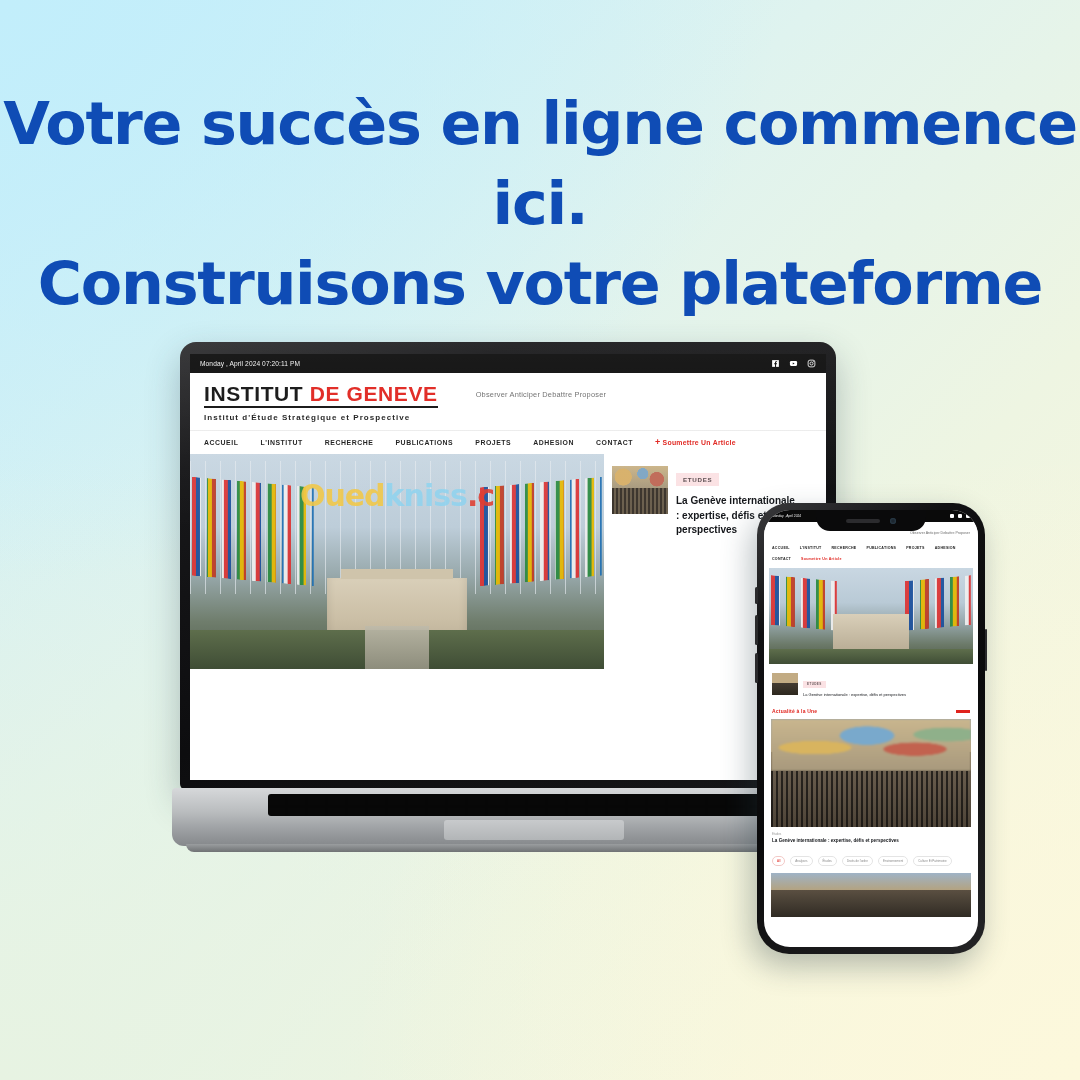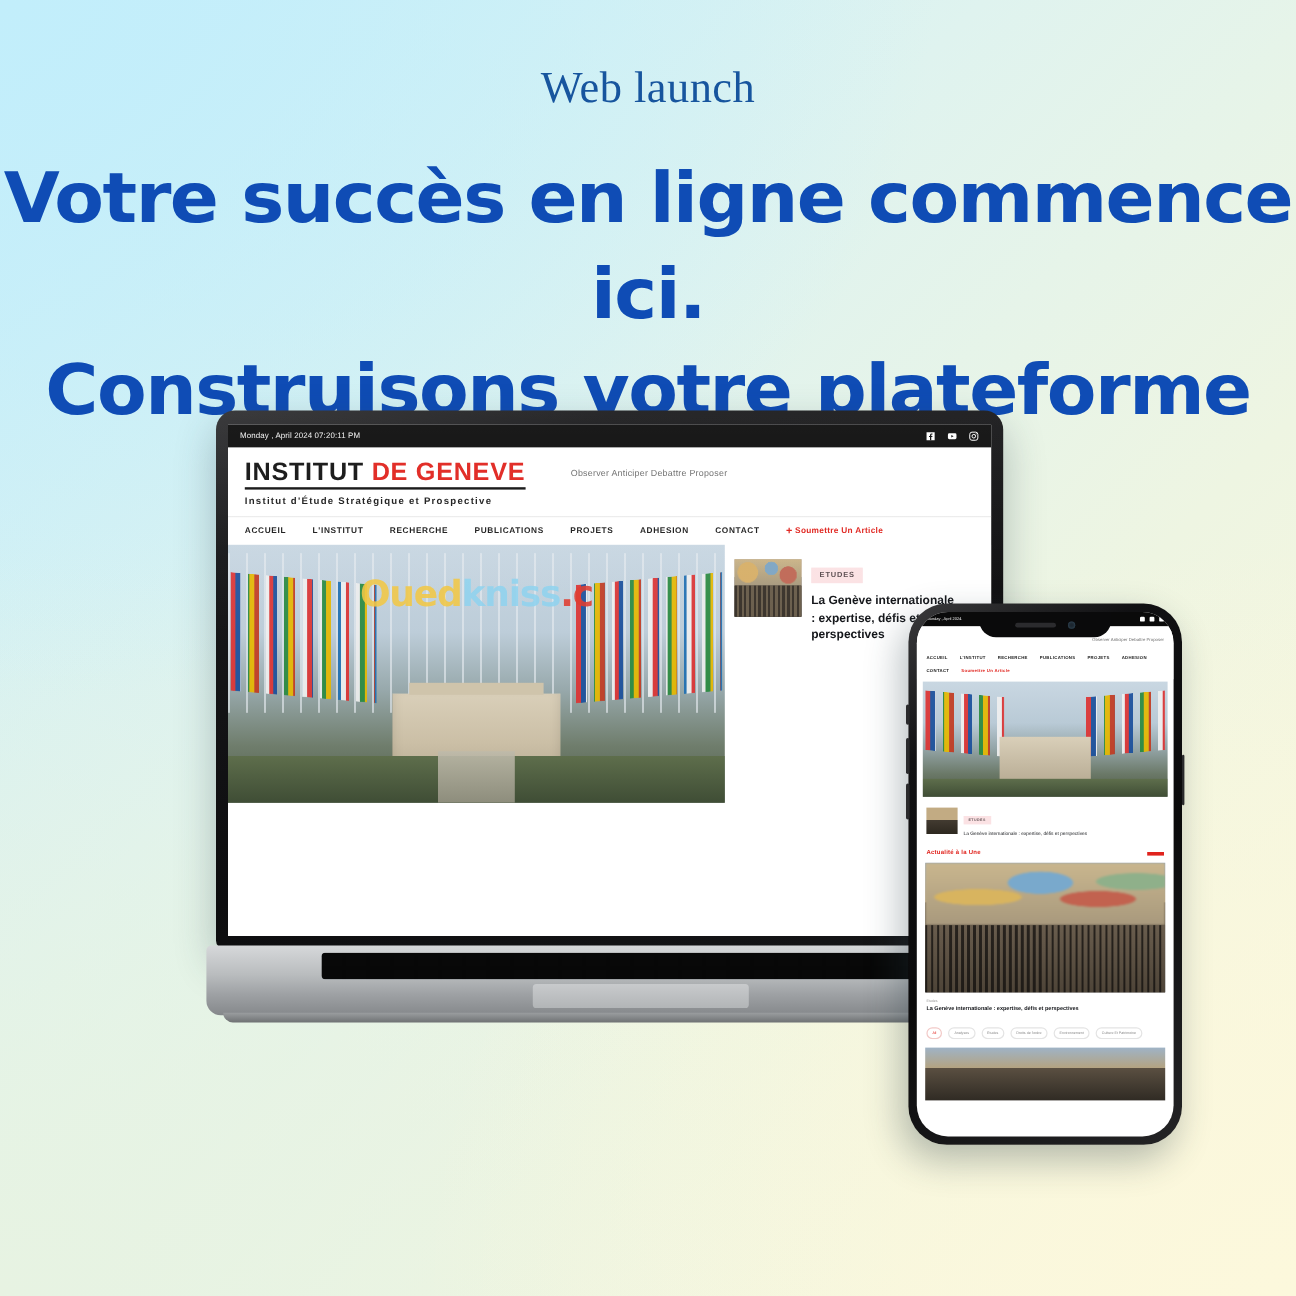--- a/index.html
+++ b/index.html
@@ -489,21 +489,20 @@
   .p-bottom-img {
     margin: 7px 7px 0;
     height: 44px;
     background: linear-gradient(180deg, #9fb3c6 0%, #b3a382 38%, #5a4f41 39%, #302b24 100%);
   }
 </style>
 </head>
 <body>
 
 <div class="hero-text">
-  <div class="eyebrow">Web launch</div>
   <div class="headline">
     <span class="l1">Votre succès en ligne commence ici.</span>
     <span class="l2">Construisons votre plateforme</span>
   </div>
 </div>
 
 <div class="laptop">
   <div class="lid">
     <div class="screen">
 

